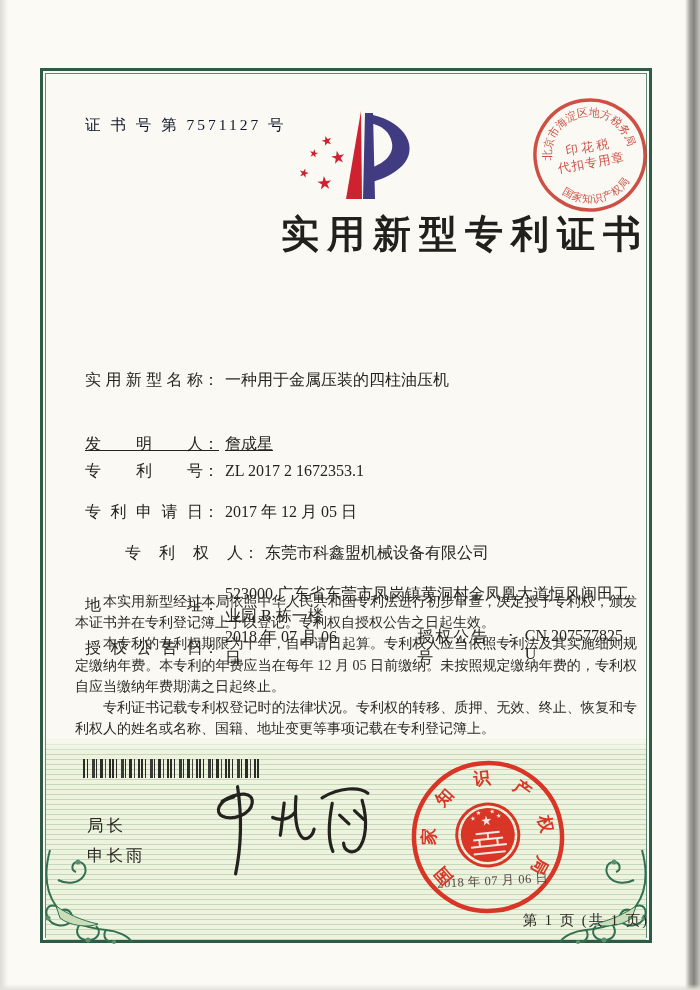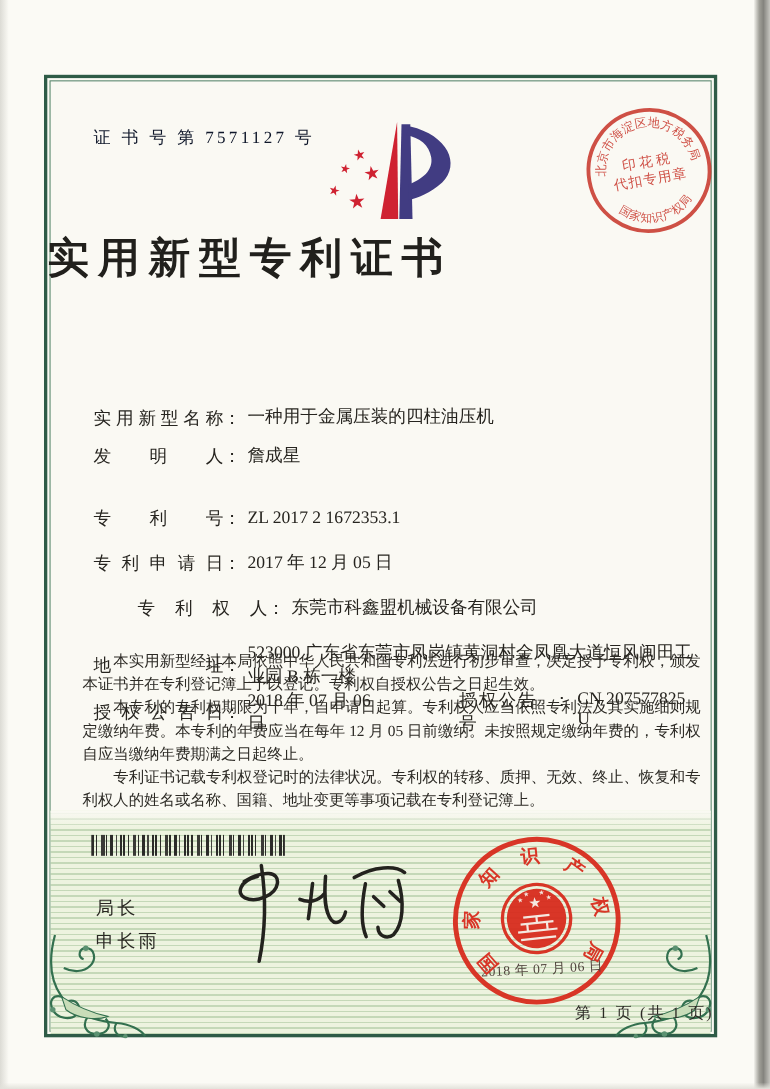--- a/index.html
+++ b/index.html
@@ -19,31 +19,31 @@
     background:linear-gradient(0deg,#e3e2db,rgba(255,255,255,0)); z-index:50;}
 
   .frame{ position:absolute; left:40px; top:68px; width:612px; height:875px;
     border:3px solid #2e5b47; background:#faf9f3; }
   .frame-inner{ position:absolute; inset:2px; border:1px solid #5d8a70; pointer-events:none; }
 
   .cert-no{ position:absolute; left:42px; top:44px; font-size:15.5px; letter-spacing:3px; color:#0f172a;}
 
   .logo{ position:absolute; left:240px; top:30px; width:150px; height:112px; }
 
-  .title{ position:absolute; left:0; top:138px; width:100%; text-align:left;
+  .title{ position:absolute; left:0; top:138px; width:100%; text-align:right;
     font-size:38px; font-weight:bold; letter-spacing:8px; color:#21201c; }
 
   .fields{ position:absolute; left:42px; top:228px; width:548px; font-size:16px; }
   .row{ position:absolute; left:0; display:flex; align-items:center; width:548px; }
   .row .lab{ display:inline-block; width:118px; text-align:justify; text-align-last:justify; flex:none; }
   .row .colon{ flex:none; margin-right:6px; }
   .row .val{ flex:1; line-height:22px; }
   .pair2{ display:flex; margin-left:66px; }
   .pair2 .lab2{ letter-spacing:2px; }
-  .r-name{ top:70px; } .r-inv{ top:105px; } .r-pat{ top:161px; }
+  .r-name{ top:70px; } .r-inv{ top:134px;text-decoration:underline; } .r-pat{ top:161px; }
   .r-fil{ top:202px; } .r-own{ top:243px;margin-left:40px; } .r-addr{ top:284px; } .r-grant{ top:328px; }
 
   .paras{ position:absolute; left:32px; top:520px; width:562px;
     font-size:14px; line-height:21.2px; text-align:justify; color:#2c2a25; }
   .paras p{ text-indent:2em; }
 
   .green-panel{ position:absolute; left:3px; top:666px; width:600px; height:203px;
     background-color:#edf3df;
     background-image:repeating-linear-gradient(0deg, rgba(130,172,120,0.38) 0 1px, rgba(255,255,255,0) 1px 5px);
   }

